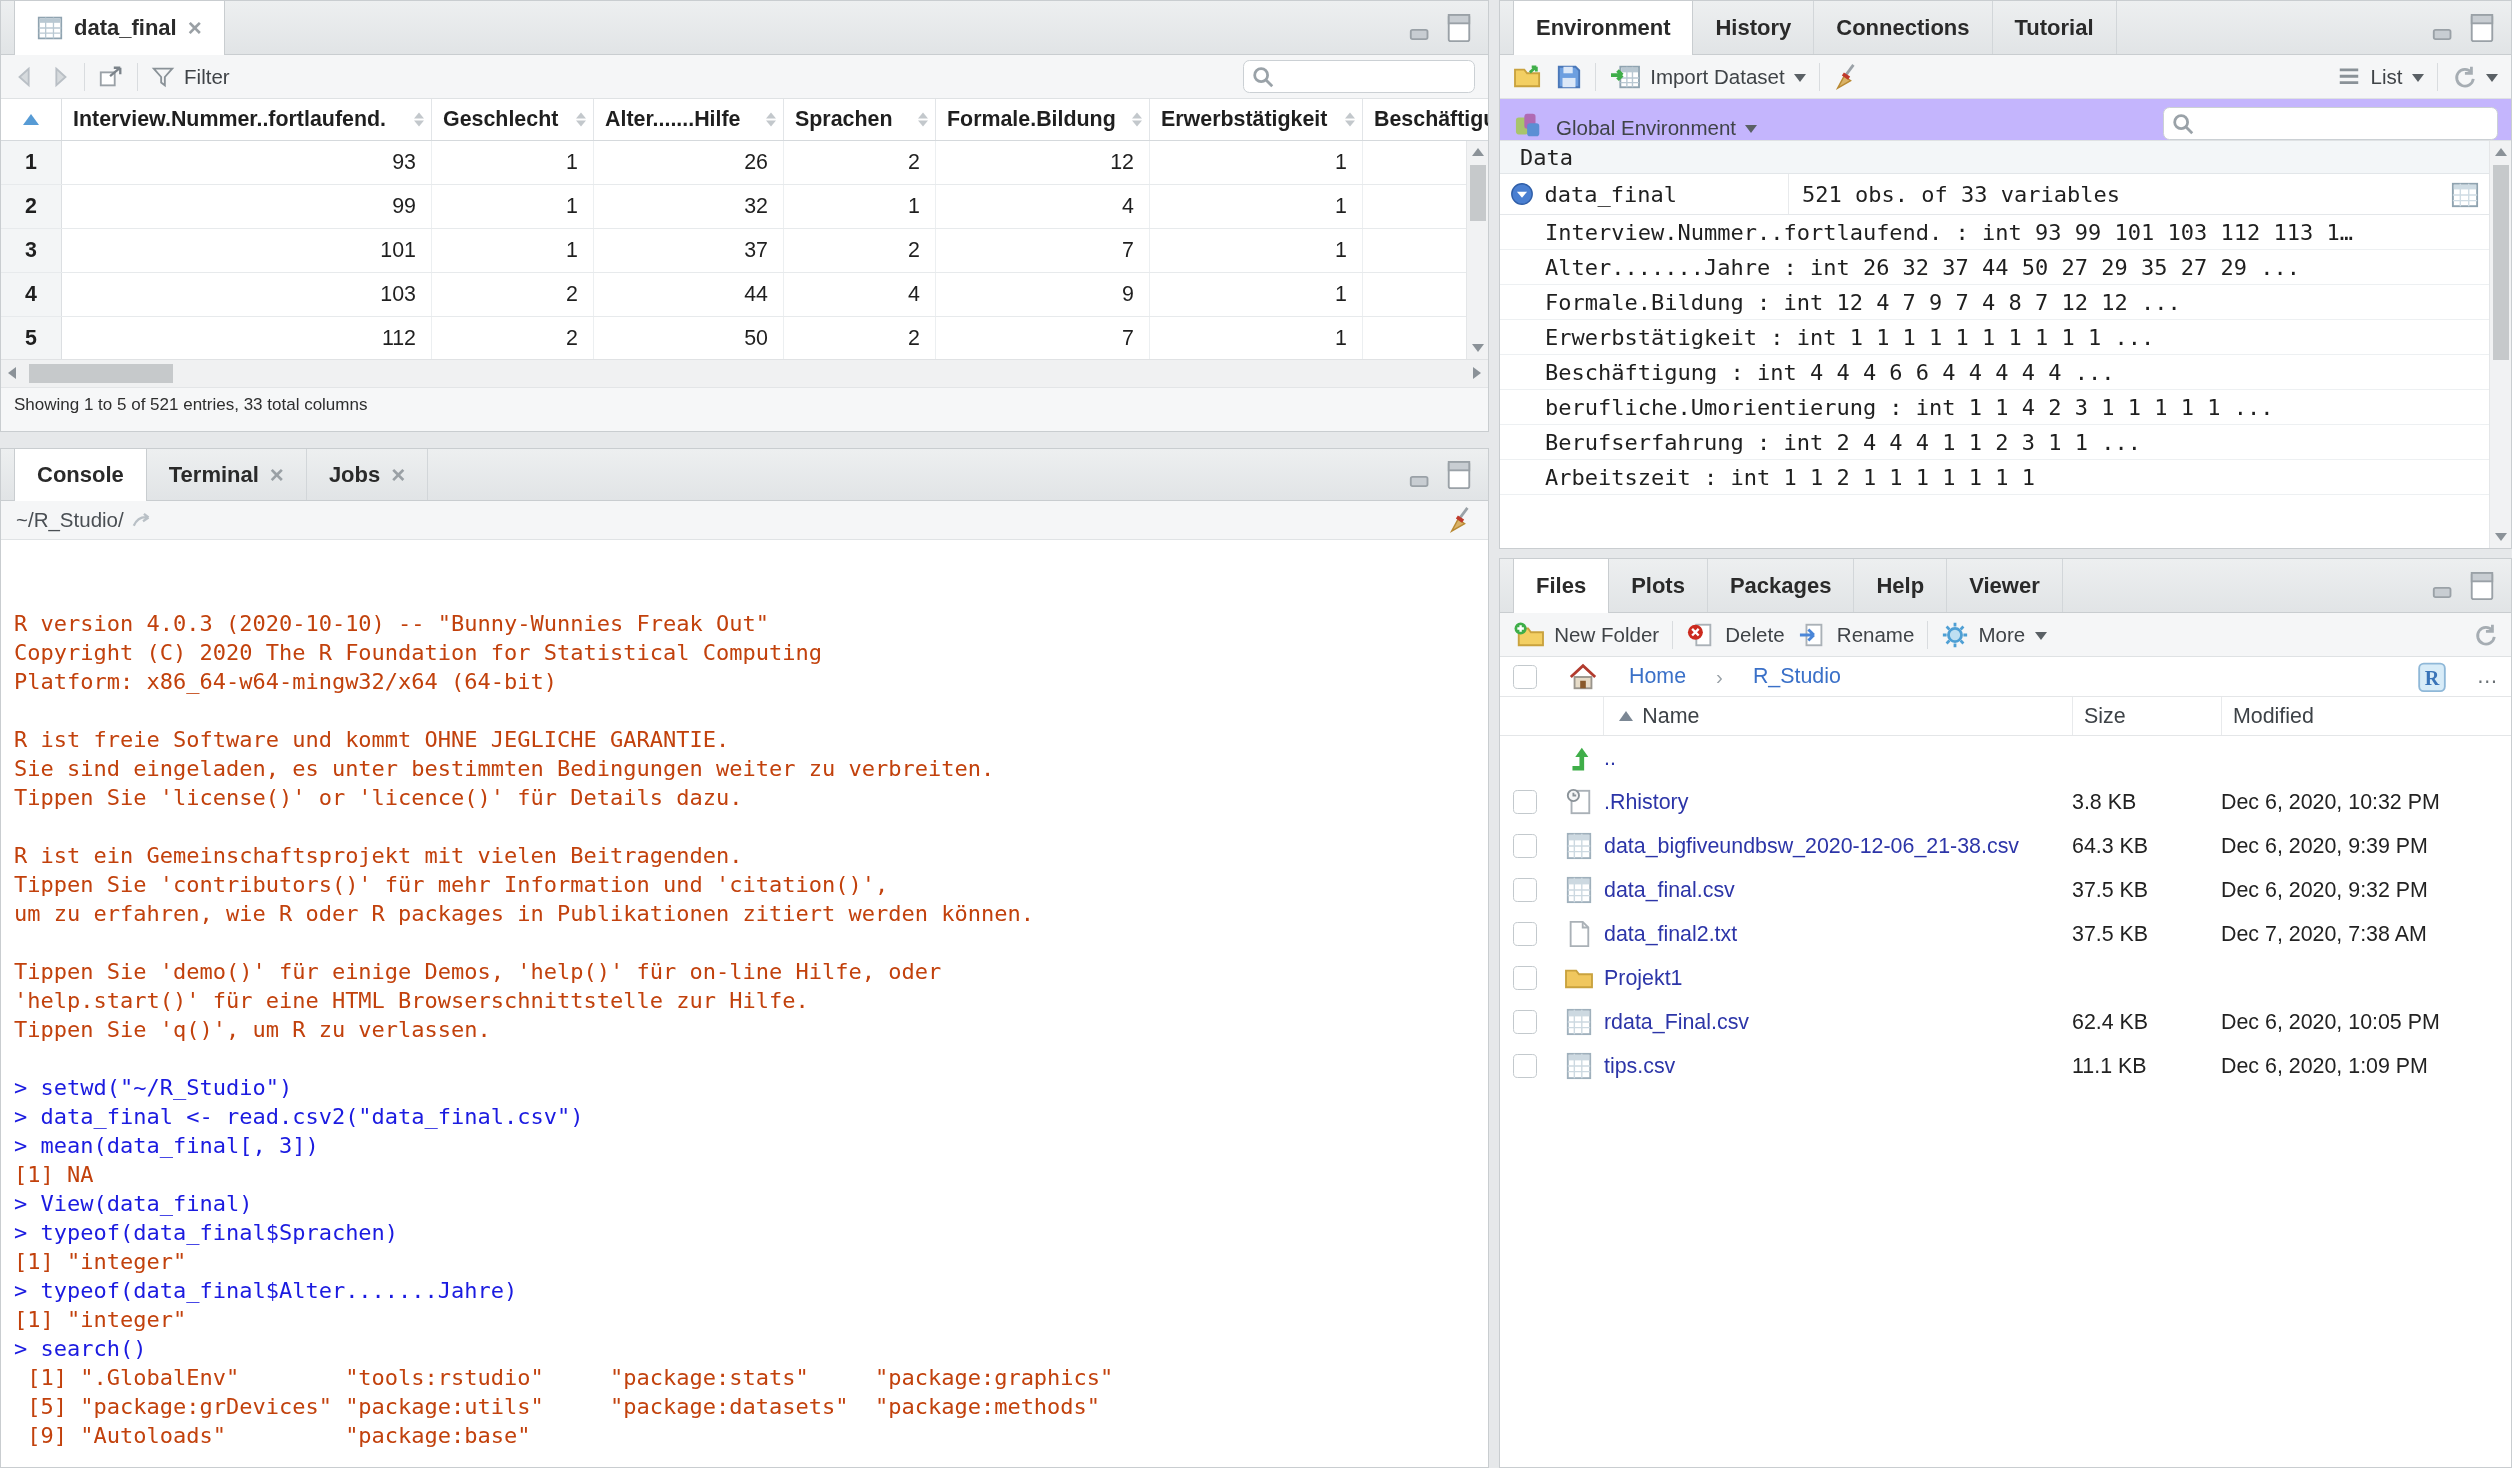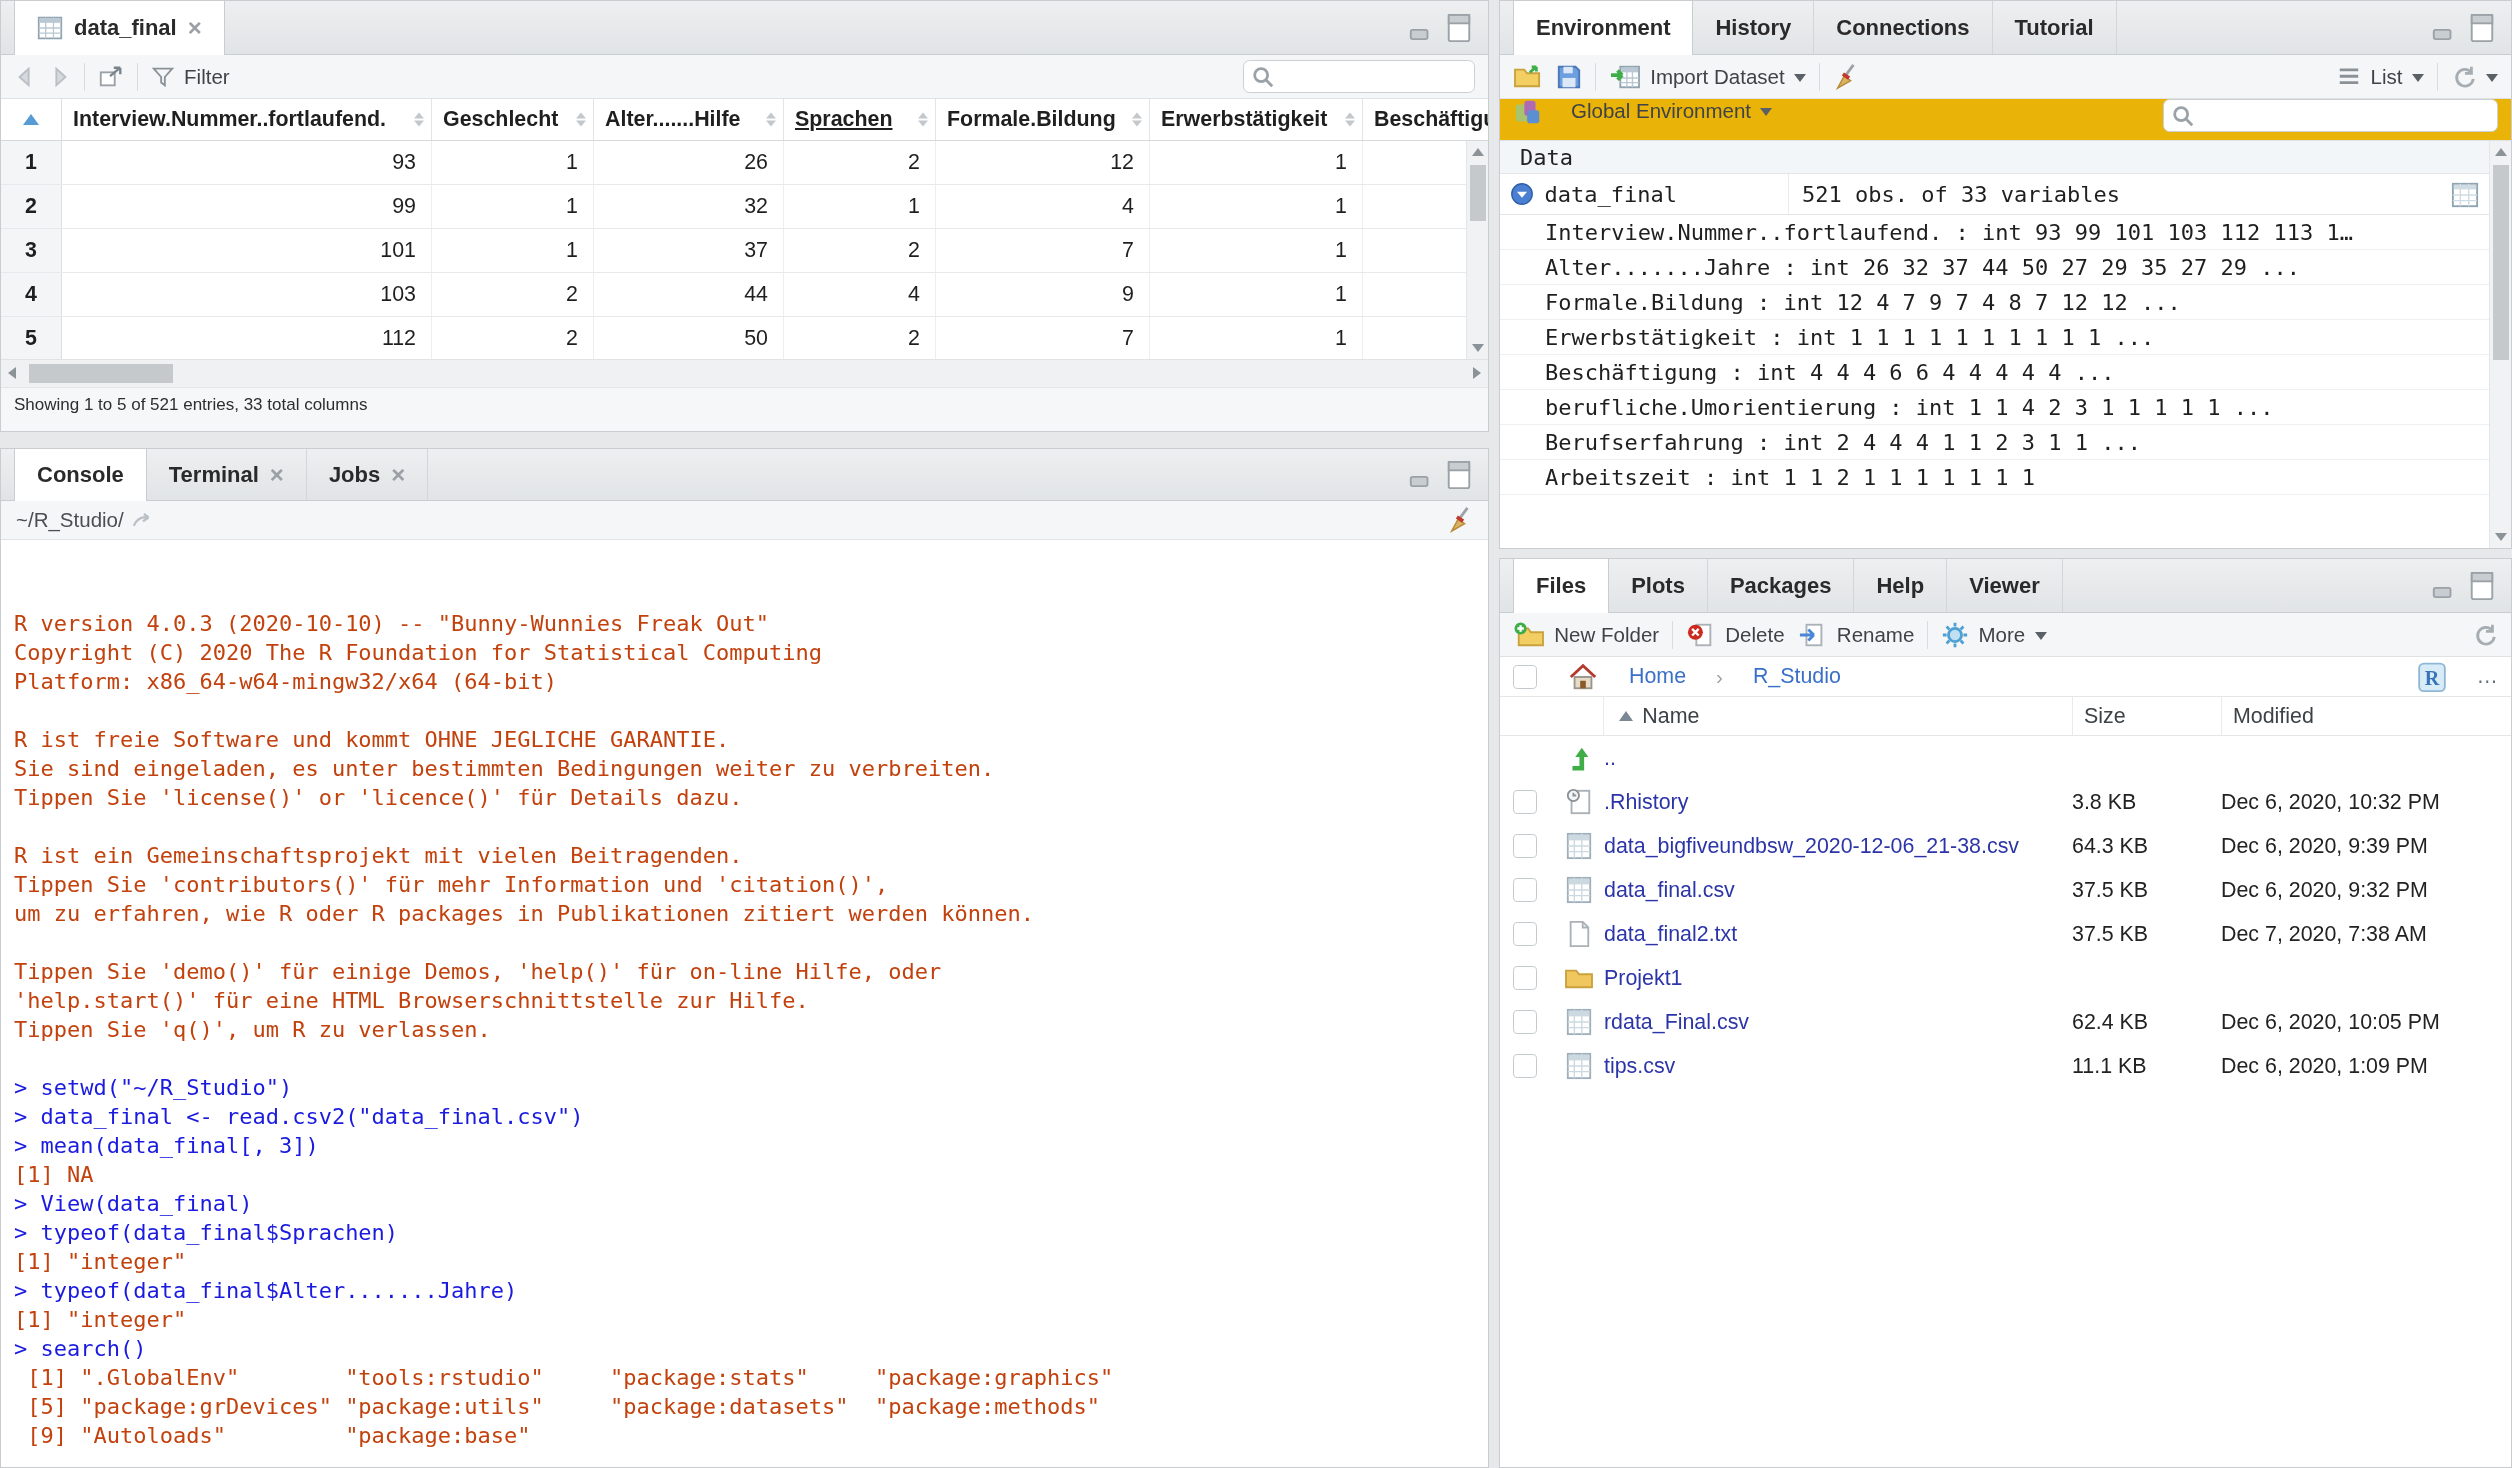--- a/index.html
+++ b/index.html
@@ -53,21 +53,21 @@
   .statusbar { flex:1; background:#f6f7f8; border-top:0.9px solid #e3e5e7; display:flex; align-items:flex-start; padding:7.4px 0 0 13px; font-size:17px; color:#2e2e2e; }
 
   
   .pathbar { height:39px; flex:none; background:#f5f6f7; border-bottom:0.9px solid #e0e3e5; display:flex; align-items:center; padding:0 15px; gap:7.4px; font-size:20.5px; color:#4a4f54; }
   .console-body { flex:1; background:#fff; padding:11px 0 0 13px; font-family:"DejaVu Sans Mono", monospace; font-size:22px; line-height:29px; white-space:pre; overflow:hidden; }
   .console-line { min-height:29px; }
   .console-line.input { color:#1b1be0; }
   .console-line.output { color:#c2410c; }
 
   
-  .scopebar { height:42px; flex:none; background:#eab308; border-bottom:0.9px solid #dfe2e4; display:flex; align-items:flex-start; gap:26px; padding:0 13px; font-size:20.5px; color:#3f4347; }
+  .scopebar { height:42px; flex:none; background:#c4b5fd; border-bottom:0.9px solid #dfe2e4; display:flex; align-items:flex-end; gap:11px; padding:0 13px; font-size:20.5px; color:#3f4347; }
   .scopebar .searchbox { width:335px; }
   .env-list { flex:1; position:relative; font-family:"DejaVu Sans Mono", monospace; overflow:hidden; }
   .env-section { height:33px; background:#f3f6f8; border-bottom:0.9px solid #e2e6e9; display:flex; align-items:center; padding-left:20px; font-size:22px; color:#222; }
   .env-obj { height:41px; display:flex; align-items:stretch; border-bottom:0.9px solid #e4e7ea; font-size:22px; }
   .env-obj-name { width:289px; flex:none; display:flex; align-items:center; gap:9.3px; padding-left:9.3px; border-right:0.9px solid #e8eaec; }
   .env-obj-val { flex:1; display:flex; align-items:center; padding-left:13px; position:relative; }
   .env-obj-val .gridicon { position:absolute; right:32px; top:6.5px; }
   .env-var { height:35px; display:flex; align-items:center; padding-left:45px; border-bottom:0.9px solid #edf0f2; font-size:22px; white-space:pre; overflow:hidden; }
 
   
@@ -176,21 +176,21 @@
           <i class="d"></i>
         </span>
       </div>
       <div class="dt-hcell" style="width: 190px;">
         <span>Alter.......Hilfe</span>
         <span class="sortpair">
           <i class="u"></i>
           <i class="d"></i>
         </span>
       </div>
-      <div class="dt-hcell" style="width: 152px; text-decoration: underline;">
+      <div class="dt-hcell" style="width: 152px;">
         <span>Sprachen</span>
         <span class="sortpair">
           <i class="u"></i>
           <i class="d"></i>
         </span>
       </div>
       <div class="dt-hcell" style="width: 214px;">
         <span>Formale.Bildung</span>
         <span class="sortpair">
           <i class="u"></i>

